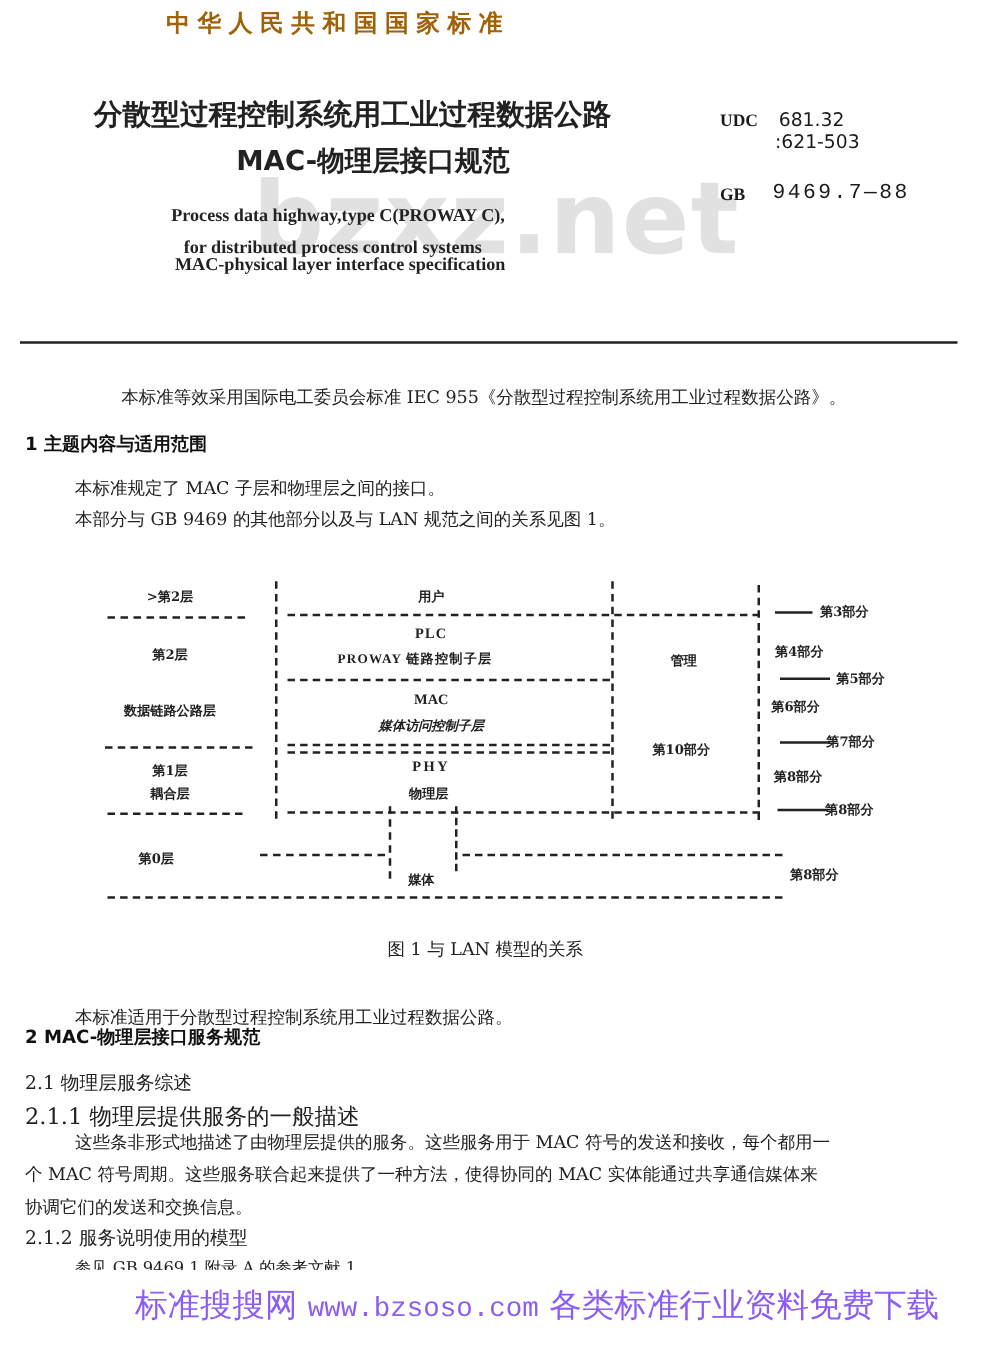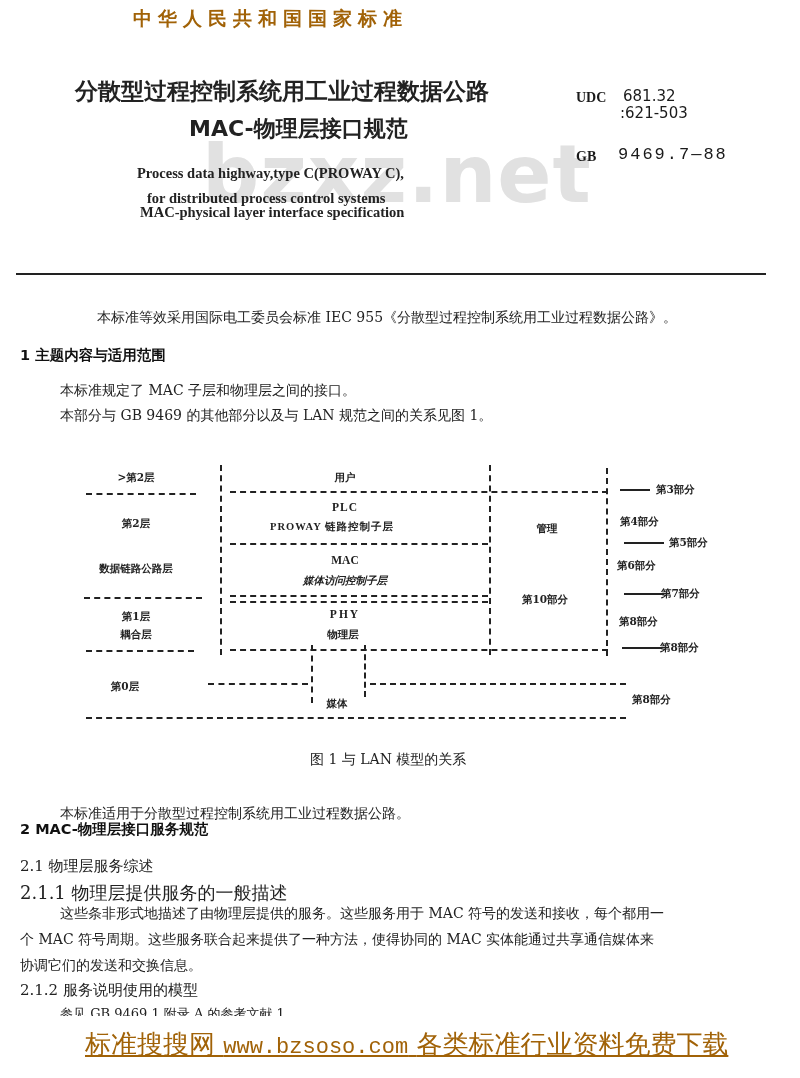--- a/index.html
+++ b/index.html
@@ -51,21 +51,21 @@
   #s1p3 { left:60px; top:759px;margin-top:46px; }
   #s2 { left:20px; top:820px; }
   #s21 { left:20px; top:857px; font-size:15px; }
   #s211 { left:20px; top:881px; font-size:18px; }
   #s211p1 { left:60px; top:905px; }
   #s211p2 { left:20px; top:931px; }
   #s211p3 { left:20px; top:957px; }
   #s212 { left:20px; top:981px; font-size:15px; }
   #s212p1 { left:60px; top:1005px; font-size:13px; height:11px; overflow:hidden; }
 
-  #footer { left:85px; top:1027px; font-size:26px; color:#a16207; letter-spacing:0px; font-family:"DejaVu Sans","Liberation Sans",sans-serif;text-decoration:underline; }
+  #footer { left:108px; top:1027px; font-size:26px; color:#8b5cf6; letter-spacing:0px; font-family:"DejaVu Sans","Liberation Sans",sans-serif; }
   #footer .url { font-family:"Liberation Mono","DejaVu Sans Mono",monospace; font-size:22px; }
 </style>
 </head>
 <body>
 
 <div id="watermark" class="abs">bzxz.net</div>
 <div id="std-header" class="abs sans">中华人民共和国国家标准</div>
 <div id="title-cn" class="abs sans">分散型过程控制系统用工业过程数据公路</div>
 <div id="title-cn2" class="abs sans">MAC-物理层接口规范</div>
 <div id="en1" class="abs en-title serif">Process data highway,type C(PROWAY C),</div>

